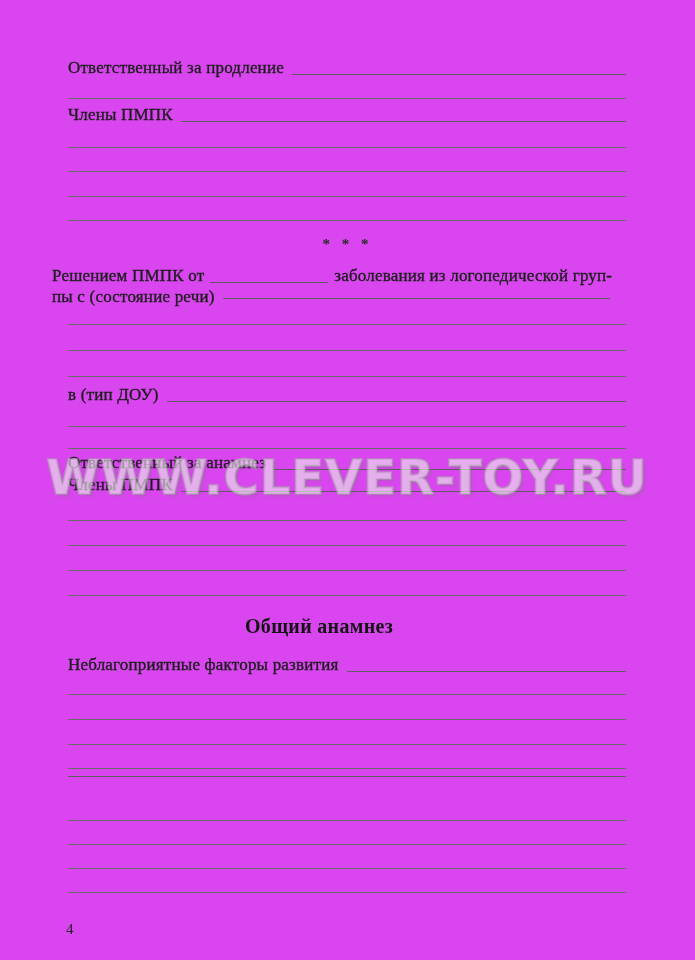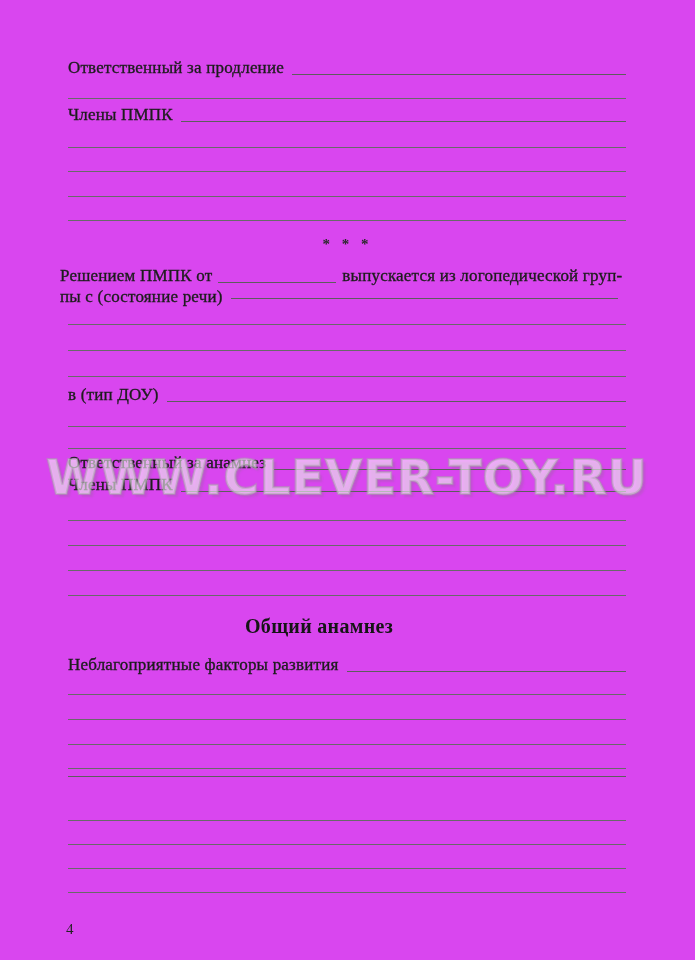--- a/index.html
+++ b/index.html
@@ -28,21 +28,21 @@
     width:118px;flex:0 0 118px;
     border-bottom:1.6px solid #5d5d5d;
     transform:translateY(2px);
     margin:0 6px;
   }
   .hr{
     position:absolute;left:68px;width:558px;height:0;
     border-top:1.6px solid #696969;
   }
   .para{
-    position:absolute;left:60px;width:558px;
+    position:absolute;left:52px;width:558px;
     font-size:17px;line-height:21px;letter-spacing:0.2px;
     -webkit-text-stroke:0.35px #1d1d1d;
   }
   .pline1{display:flex;align-items:baseline;justify-content:space-between;white-space:pre;}
   .pline2{display:flex;align-items:center;}
   .divider{
     position:absolute;left:0;width:695px;text-align:center;
     font-size:15px;font-weight:bold;letter-spacing:4px;color:#2a2a2a;
   }
   .heading{
@@ -82,21 +82,21 @@
   <div class="hr" style="top:171px"></div>
   <div class="hr" style="top:196px"></div>
   <div class="hr" style="top:220px"></div>
 
   <div class="divider" style="top:236px">* * *</div>
 
   <div class="para" style="top:265px">
     <div class="pline1">
       <span>Решением ПМПК от</span>
       <span class="fill-short"></span>
-      <span>выпускается из логопедической груп-</span>
+      <span>заболевания из логопедической груп-</span>
     </div>
     <div class="pline2">
       <span class="lbl">пы с (состояние речи)</span>
       <span class="fill"></span>
     </div>
   </div>
   <div class="hr" style="top:324px"></div>
   <div class="hr" style="top:350px"></div>
   <div class="hr" style="top:376px"></div>
 

